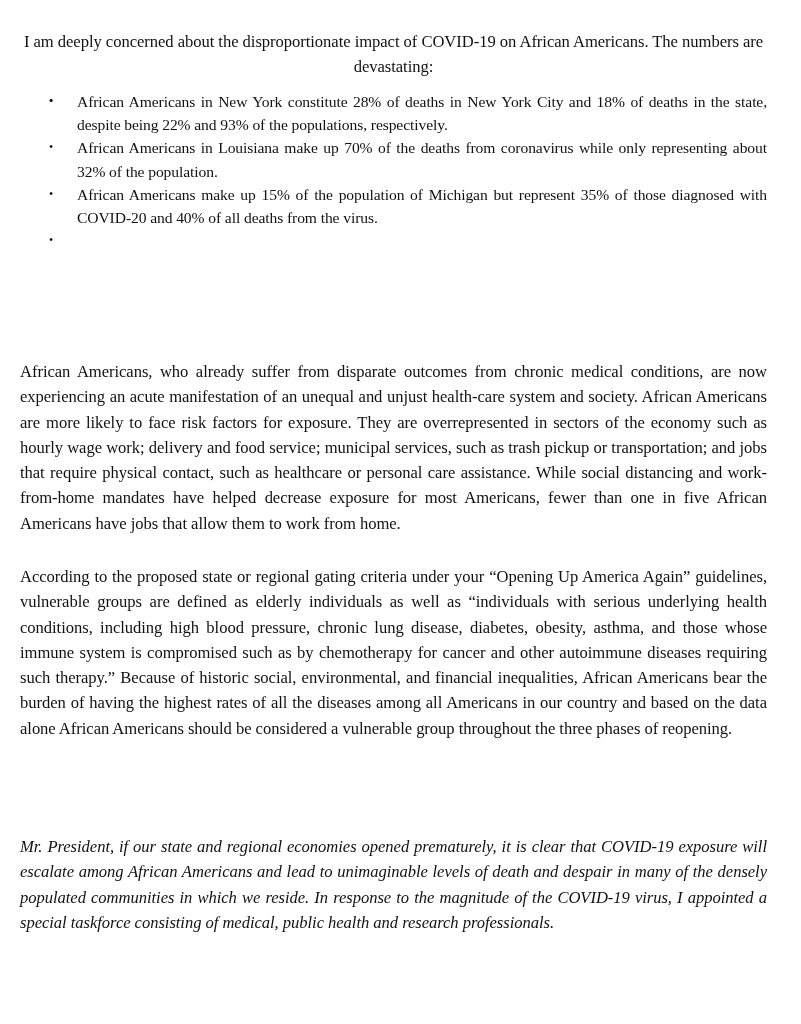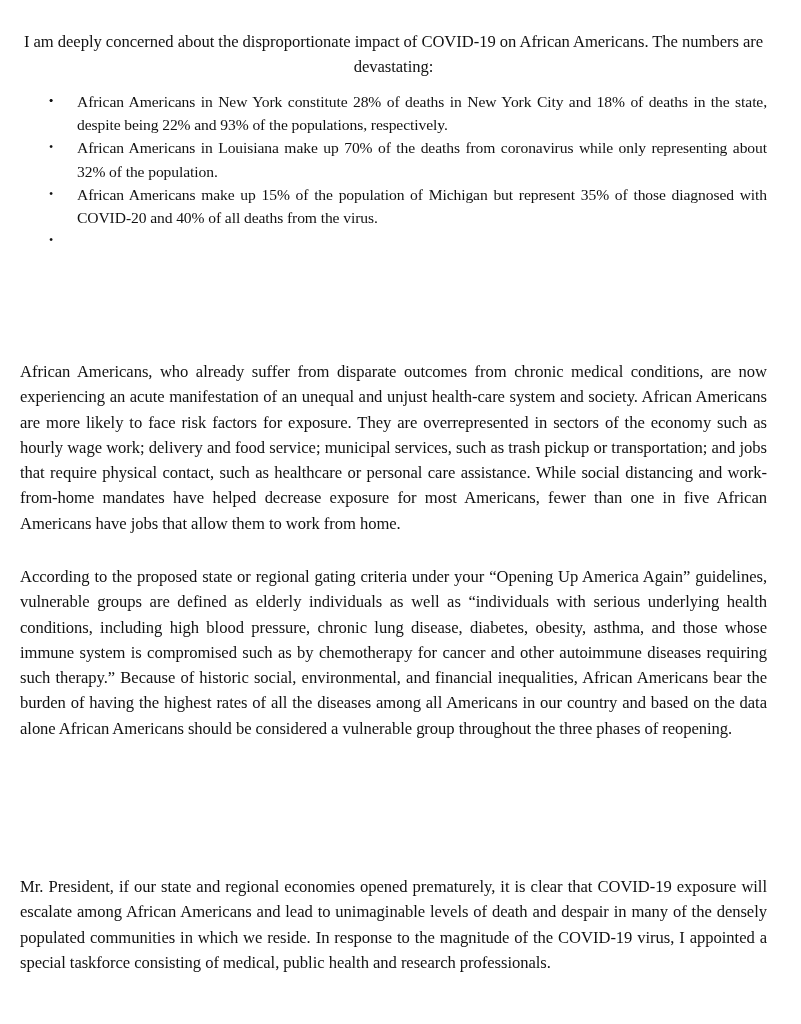--- a/index.html
+++ b/index.html
@@ -53,21 +53,21 @@
     letter-spacing: -0.1px;
   }
   .bullets li .bullet {
     position: absolute;
     left: 29px;
     top: 0;
     font-size: 12px;
   }
   .p2 { position: absolute; top: 343px; left: 0; width: 747px; margin-top: 16px; }
   .p3 { position: absolute; top: 564px; left: 0; width: 747px; }
-  .p4 { position: absolute; top: 874px; left: 0; width: 747px; }
+  .p4 { position: absolute; top: 834px; left: 0; width: 747px; font-style: italic; }
 </style>
 </head>
 <body>
 
 <div class="page">
 
   <p class="para intro">I am deeply concerned about the disproportionate impact of COVID-19 on African Americans. The numbers are devastating:</p>
 
   <ul class="bullets">
     <li>

